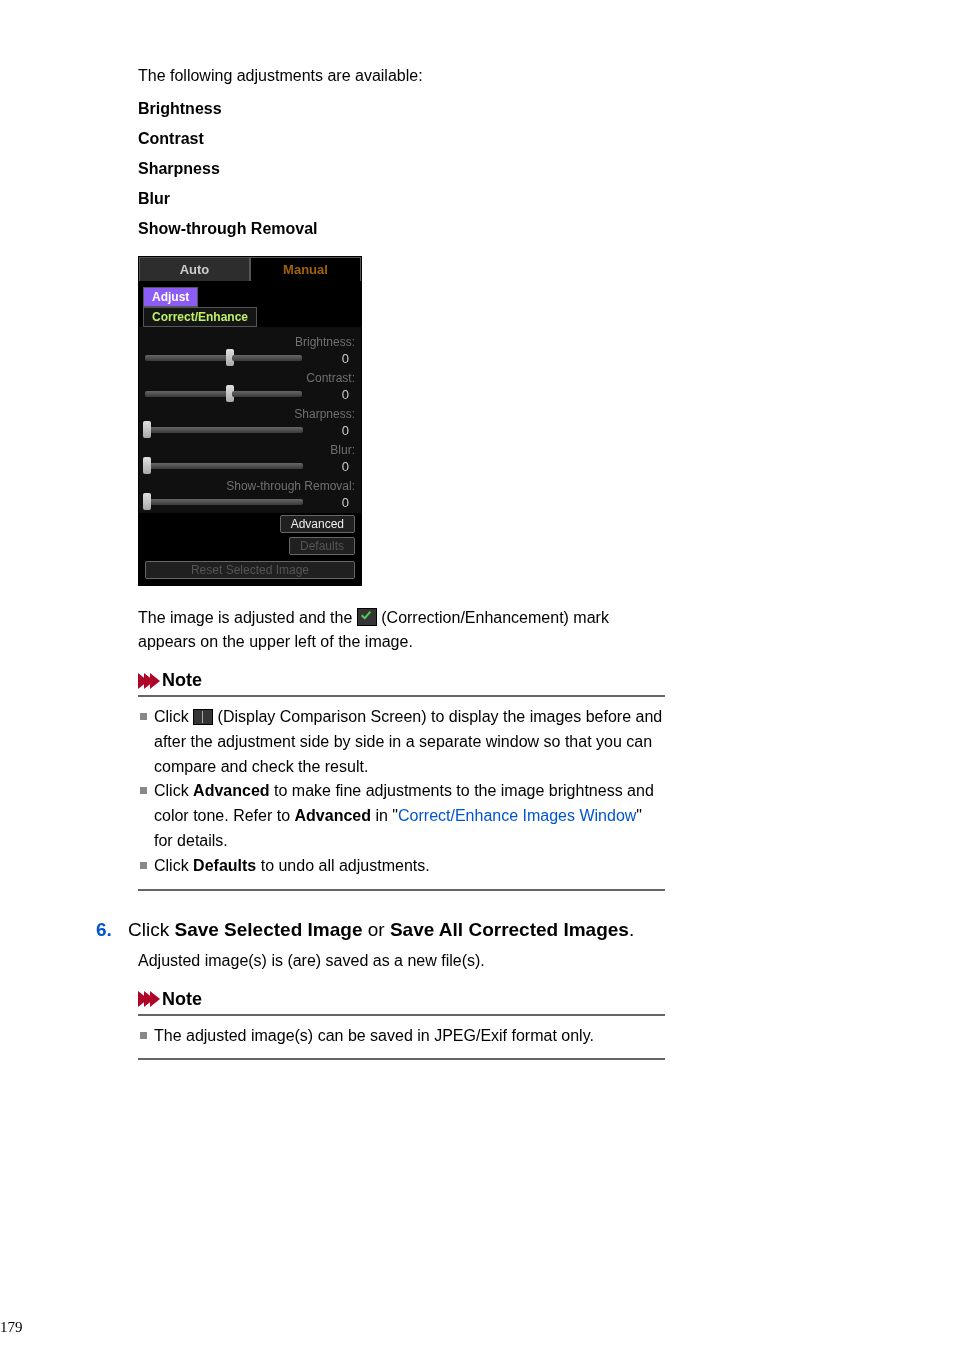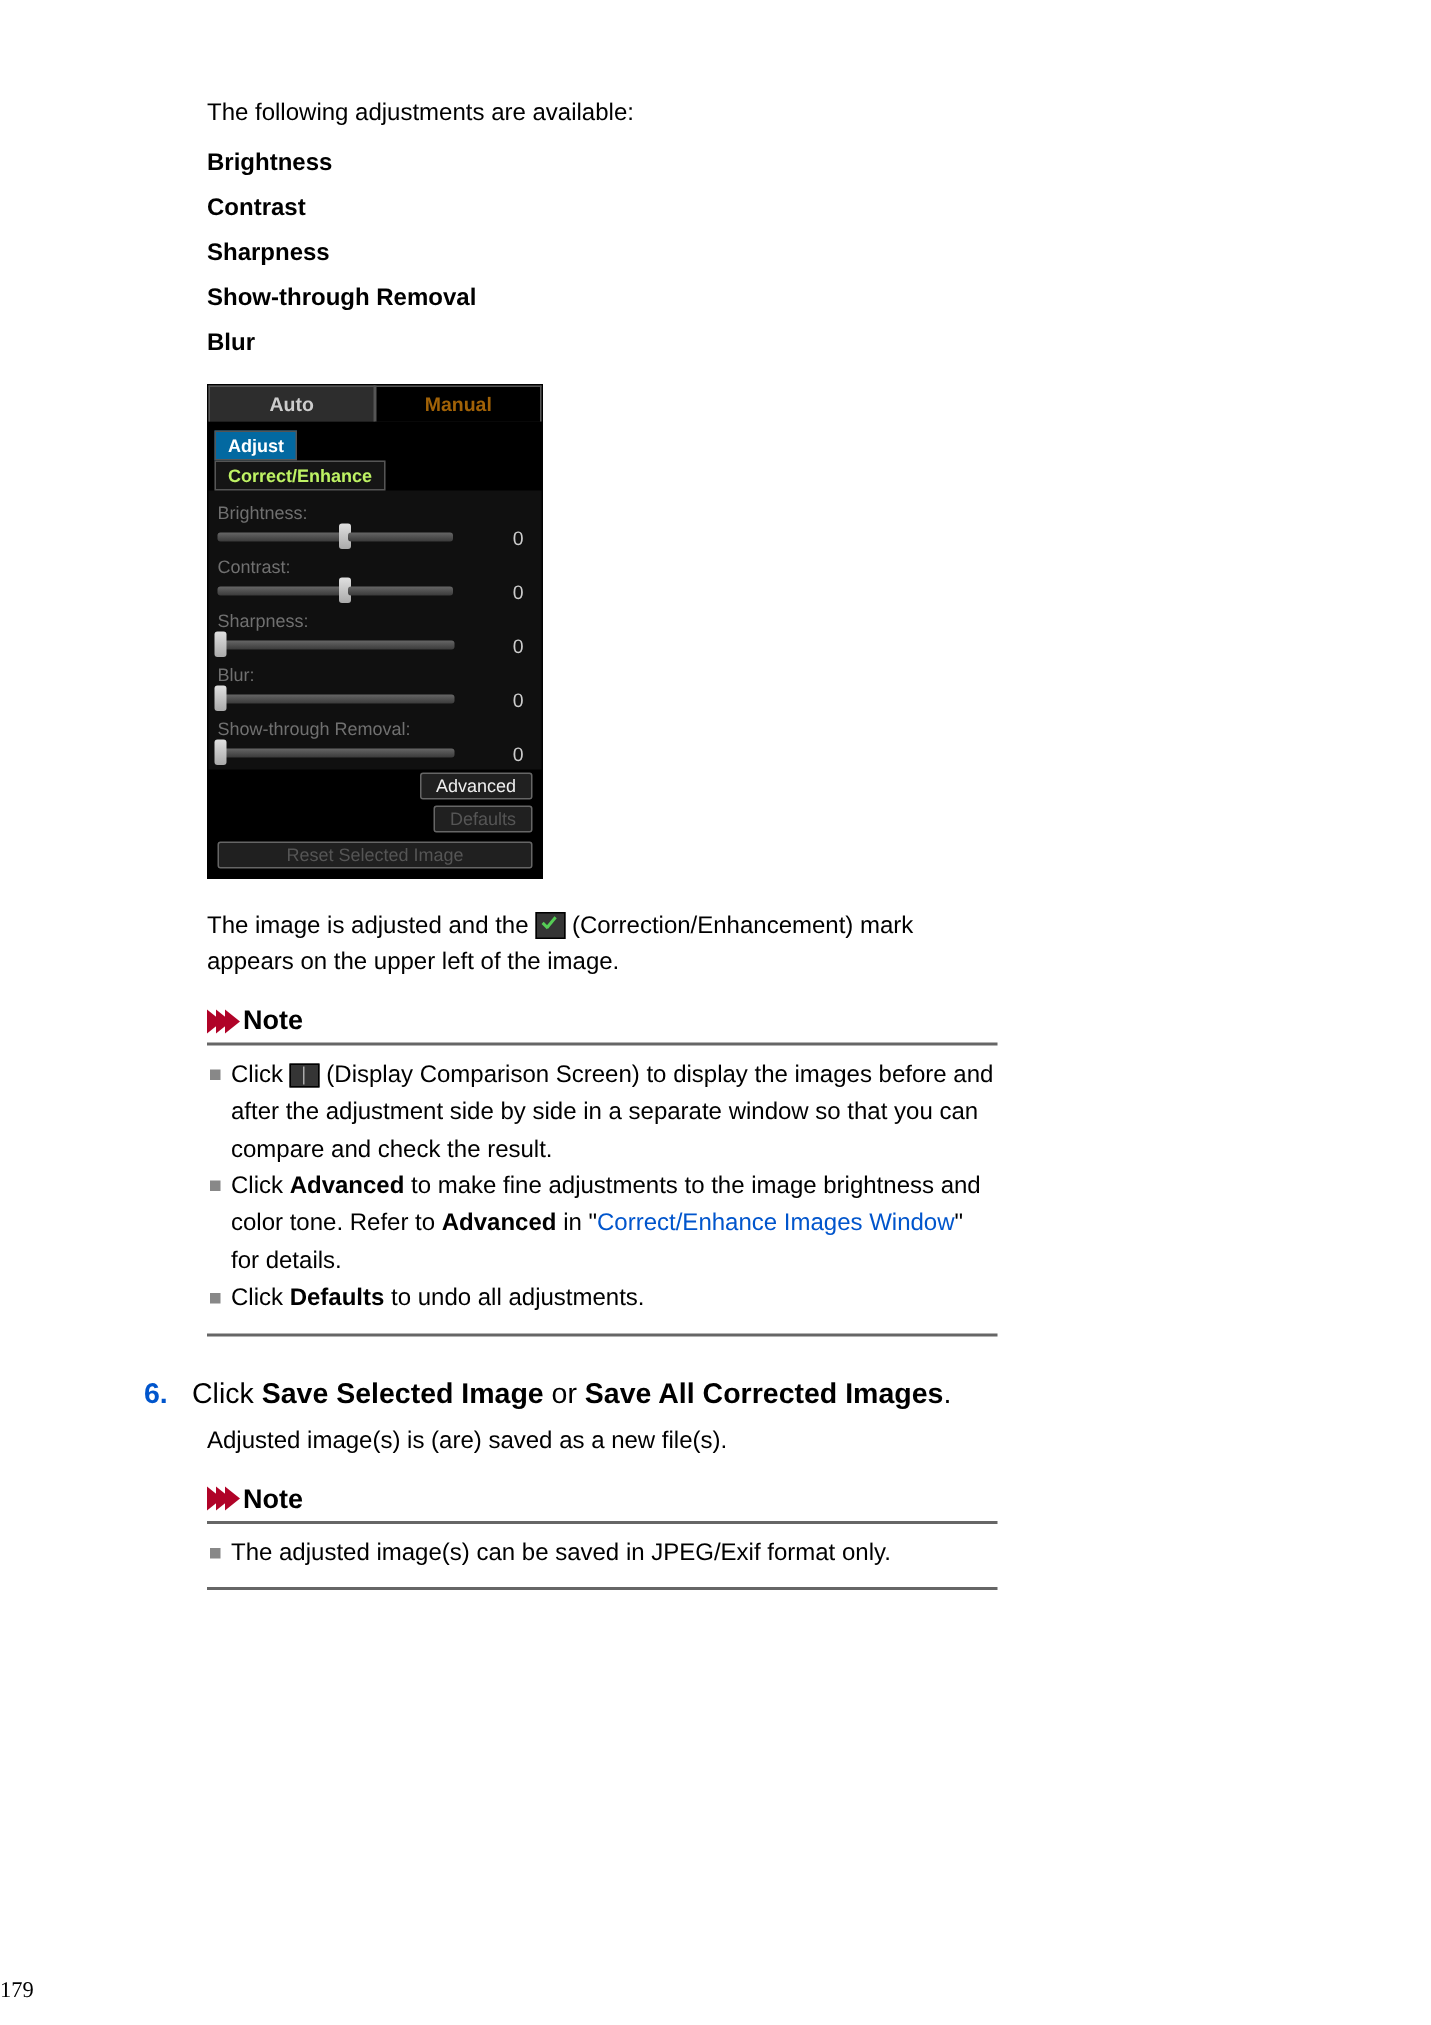--- a/index.html
+++ b/index.html
@@ -44,33 +44,33 @@
   }
   .tab.active {
     background: #000;
     color: #a16207;
   }
   .section-tabs {
     margin: 6px 4px 0 4px;
   }
   .section-tab {
     display: inline-block;
-    background: #0369a1;
+    background: #8b5cf6;
     border: 1px solid #555;
     padding: 2px 8px;
     margin-right: -1px;
     font-size: 12px;
     font-weight: bold;
   }
   .section-tab.inactive { color: #bef264; background:#151515; }
   .sliders {
     padding: 4px 6px 2px 6px;
     background:#101010;
   }
-  .slabel { color:#707070; font-size:12px; margin-top: 4px; }
+  .slabel { color:#707070; font-size:12px; margin-top: 4px; text-align: right; }
   .slider-row { display:flex; align-items:center; height:18px; }
   .track {
     position: relative;
     height: 6px;
     background: linear-gradient(#666,#3a3a3a);
     border-radius: 2px;
   }
   .track.left { flex: 0 0 85px; }
   .track.right { flex: 0 0 70px; margin-left:2px;}
   .track.full { flex: 0 0 158px; }
@@ -166,22 +166,22 @@
 <body>
 
 <div class="page">
 
   <div class="indent">
     <div class="para">The following adjustments are available:</div>
 
     <div class="defn">Brightness</div>
     <div class="defn">Contrast</div>
     <div class="defn">Sharpness</div>
+    <div class="defn">Blur</div>
     <div class="defn">Show-through Removal</div>
-    <div class="defn">Blur</div>
 
     <div class="panel">
       <div class="tab-row">
         <div class="tab">Auto</div>
         <div class="tab active">Manual</div>
       </div>
       <div class="section-tabs">
         <span class="section-tab">Adjust</span><br>
         <span class="section-tab inactive">Correct/Enhance</span>
       </div>

